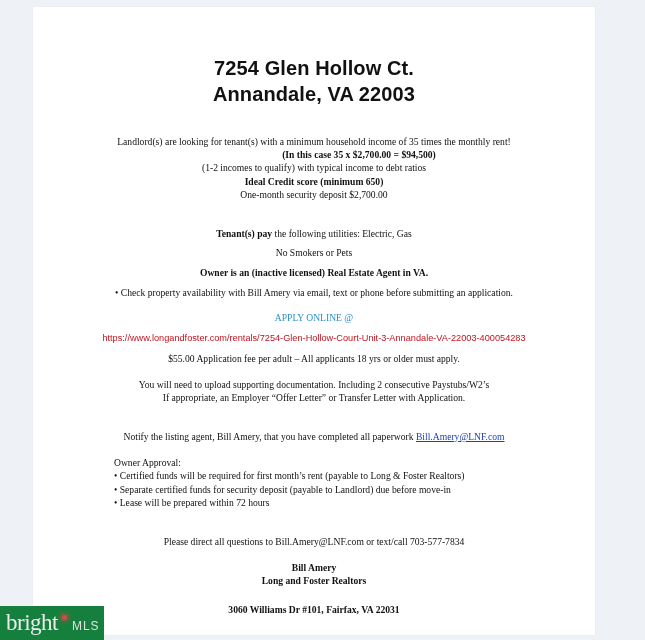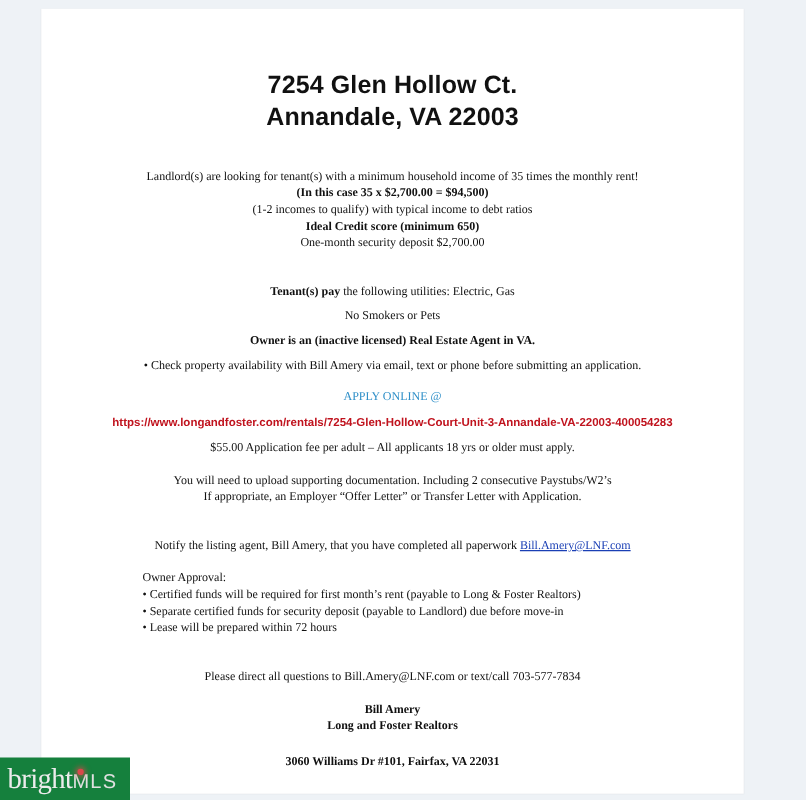--- a/index.html
+++ b/index.html
@@ -12,47 +12,47 @@
   .page {
     position:absolute; left:33px; top:7px; width:562px; height:628px;
     background:#ffffff;
     box-shadow:0 0 1px rgba(0,0,0,0.08);
   }
   .line { position:absolute; left:0; width:562px; text-align:center; color:#111; white-space:nowrap; }
   .title { font-weight:bold; font-size:20px; letter-spacing:0.1px; }
   .t { font-size:9.6px;font-family:Liberation Serif, serif; }
   .b { font-weight:bold; }
   .blue { color:#2e8fc8; }
-  .red { color:#c0131e; font-weight:bold; font-size:9.2px; }
+  .red { color:#c0131e; font-weight:normal; font-size:9.2px; }
   .link { color:#1a3fb5; text-decoration:underline; }
   .left { text-align:left; }
   .bright {
     position:absolute; left:0; top:606px; width:104px; height:34px;
     background:#15803d;
     display:flex; align-items:center;
   }
   .bright .word {
     font-family:"Liberation Serif","DejaVu Serif",serif; font-size:23px; color:#ececec;
     margin-left:6px; letter-spacing:-0.5px; position:relative;
   }
   .bright .dot {
     position:absolute; left:62px; top:9px; width:5px; height:5px; border-radius:50%;
     background:#d8484a; box-shadow:0 0 4px 2px rgba(216,72,74,0.6);
   }
-  .bright .mls { font-size:16px; color:#e0e0e0; margin-left:0; letter-spacing:1px; margin-top:6px; }
+  .bright .mls { font-size:12px; color:#e0e0e0; margin-left:14px; letter-spacing:1px; margin-top:6px; }
 </style>
 </head>
 <body>
 
 <div class="page">
   <div class="line title" style="top:50px;">7254 Glen Hollow Ct.</div>
   <div class="line title" style="top:76px;">Annandale, VA 22003</div>
 
   <div class="line t" style="top:129px;">Landlord(s) are looking for tenant(s) with a minimum household income of 35 times the monthly rent!</div>
-  <div class="line t b" style="top:142px;">(In this case 35 x $2,700.00 = $94,500)</div>
+  <div class="line t b" style="top:142px;margin-left:45px;">(In this case 35 x $2,700.00 = $94,500)</div>
   <div class="line t" style="top:155px;">(1-2 incomes to qualify) with typical income to debt ratios</div>
   <div class="line t b" style="top:169px;">Ideal Credit score (minimum 650)</div>
   <div class="line t" style="top:182px;">One-month security deposit $2,700.00</div>
 
   <div class="line t" style="top:240px;">No Smokers or Pets</div>
   <div class="line t" style="top:221px;">
     <span class="b">Tenant(s) pay</span><span> the following utilities: Electric, Gas</span>
   </div>
   <div class="line t b" style="top:260px;">Owner is an (inactive licensed) Real Estate Agent in VA.</div>
   <div class="line t" style="top:280px;">• Check property availability with Bill Amery via email, text or phone before submitting an application.</div>

